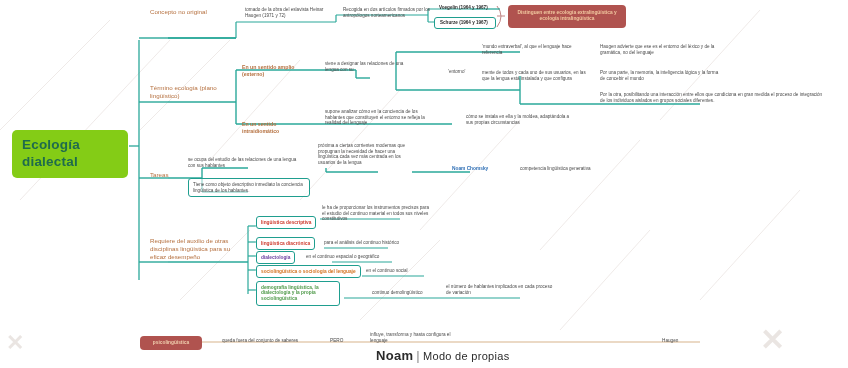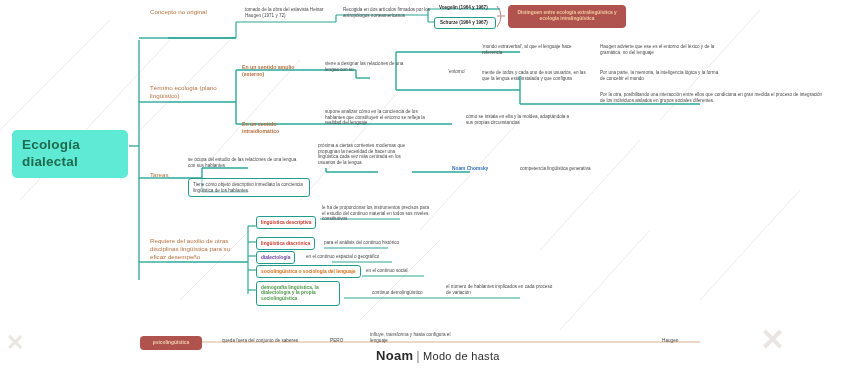--- a/index.html
+++ b/index.html
@@ -22,21 +22,21 @@
     height: 368px;
   }
   
   .node {
     position: absolute;
     box-sizing: border-box;
     line-height: 1.25;
   }
   
   .root {
-    background: #5eead4;
+    background: #84cc16;
     color: #1f6b4d;
     font-size: 13.5px;
     font-weight: bold;
     border-radius: 5px;
     padding: 7px 10px;
     letter-spacing: .2px;
   }
   
   .branch {
     color: #b5703f;
@@ -322,14 +322,14 @@
 
 <div class="node bnote" style="left:222px;top:338px;width:92px;">queda fuera del conjunto de saberes</div>
 
 <div class="node bnote" style="left:330px;top:338px;width:24px;">PERO</div>
 
 <div class="node bnote" style="left:370px;top:332px;width:92px;">influye, transforma y hasta configura el lenguaje</div>
 
 <div class="node bnote" style="left:662px;top:338px;width:40px;">Haugen</div>
 
 <div class="xmind">
-  <span>Noam</span><span class="sep">|</span><span class="mode">Modo de hasta</span>
+  <span>Noam</span><span class="sep">|</span><span class="mode">Modo de propias</span>
 </div>
 
 </body></html>

